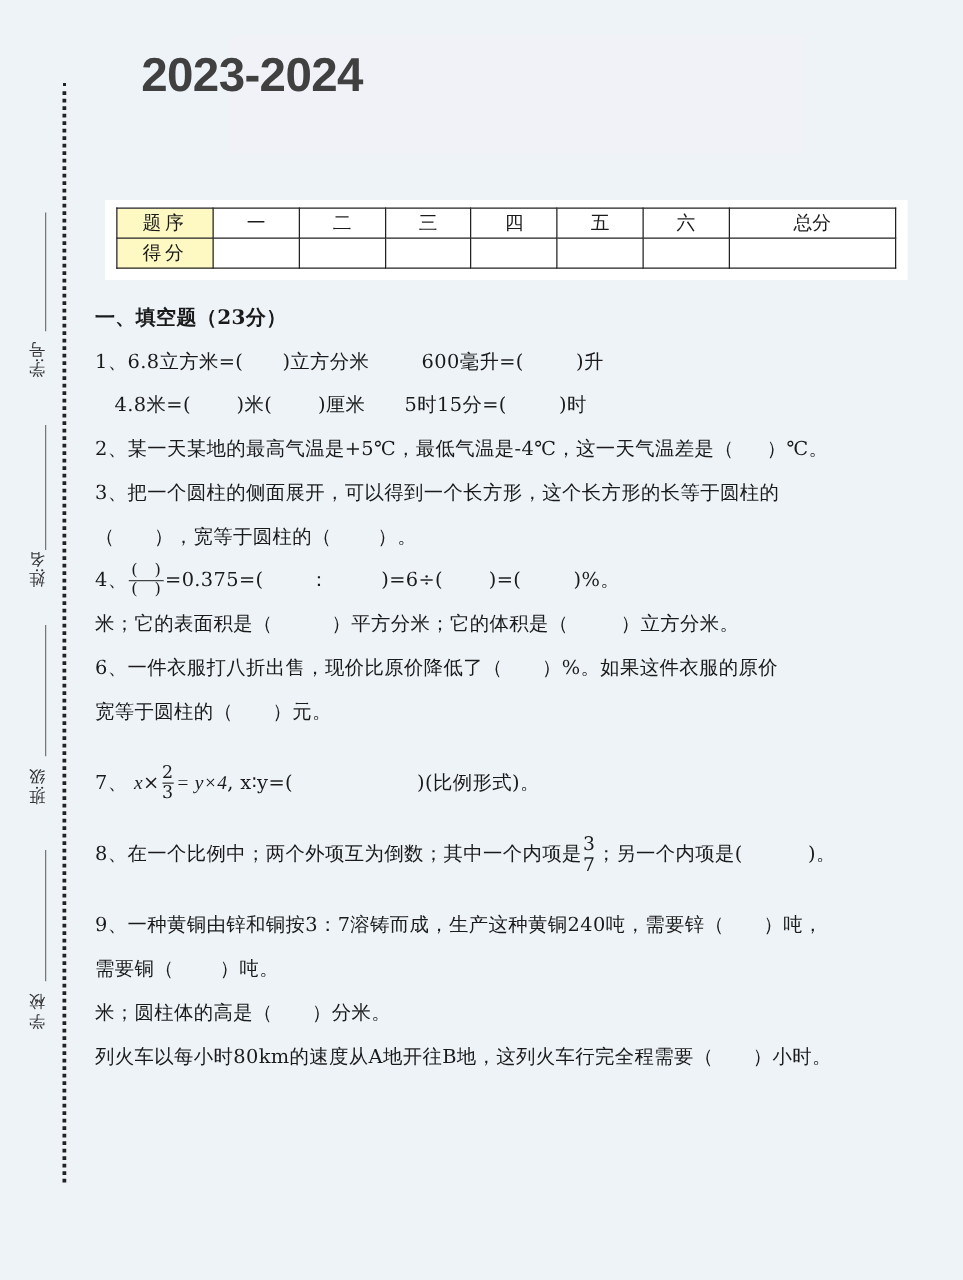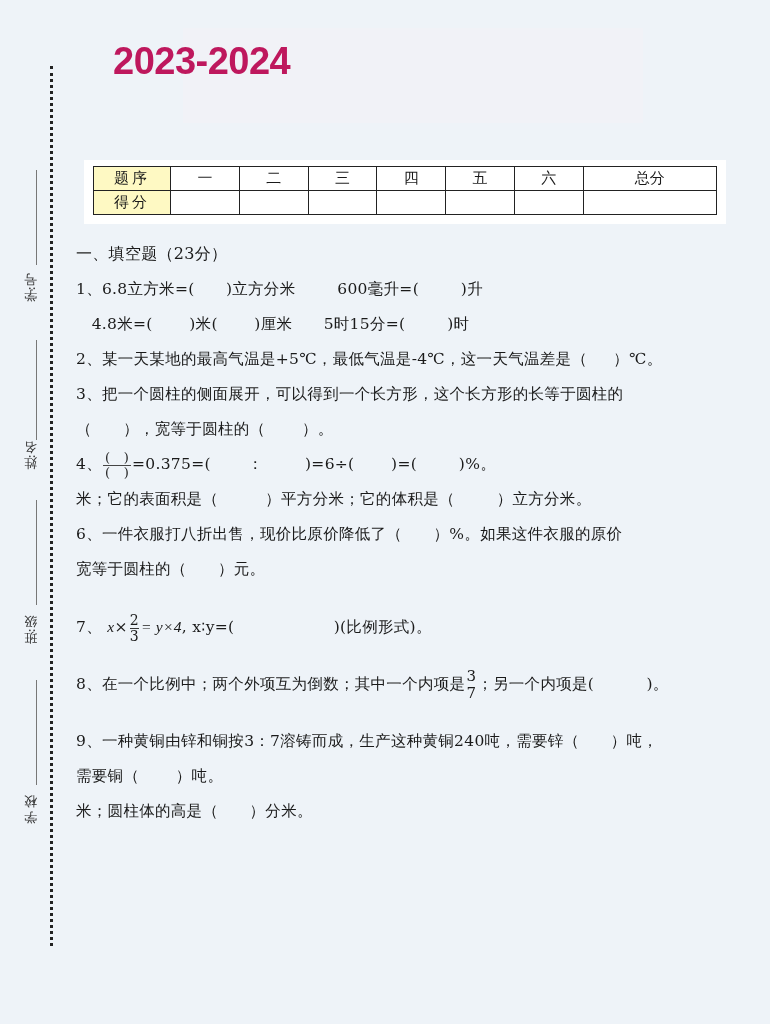--- a/index.html
+++ b/index.html
@@ -23,21 +23,21 @@
       height: 95px;
       background: #f1f2f7;
     }
     .title {
       position: absolute;
       left: 113px;
       top: 42px;
       font-family: "Liberation Sans", "DejaVu Sans", sans-serif;
       font-size: 38px;
       letter-spacing: -0.5px;
-      color: #be185d;
+      color: #404040;
       margin: 0;
       line-height: 1;
     }
     .score-card {
       position: absolute;
       left: 84px;
       top: 160px;
       width: 642px;
       height: 64px;
       background: #ffffff;
@@ -91,21 +91,21 @@
       left: 76px;
       top: 236px;
       width: 680px;
       font-size: 15.5px;
       line-height: 35px;
       letter-spacing: 0.3px;
     }
     .section-title {
       margin: 0;
       font-size: 16px;
-      font-weight: normal;
+      font-weight: bold;
       line-height: 36px;
     }
     .q {
       margin: 0;
       white-space: pre;
     }
     .frac {
       display: inline-block;
       vertical-align: middle;
       text-align: center;
@@ -206,13 +206,14 @@
   <p class="q">6、一件衣服打八折出售，现价比原价降低了（      ）%。如果这件衣服的原价</p>
   <p class="q">宽等于圆柱的（      ）元。</p>
 
   <p class="q gap-lg"><span>7、 </span><span class="math">x</span><span>×</span><span class="math-frac"><span class="num">2</span><span class="den">3</span></span><span class="math">= y×4</span><span>, x∶y=(                   )(比例形式)。</span></p>
 
   <p class="q gap-lg"><span>8、在一个比例中；两个外项互为倒数；其中一个内项是</span><span class="sup-frac"><span>3</span><span>7</span></span><span>；另一个内项是(          )。</span></p>
 
   <p class="q gap-lg">9、一种黄铜由锌和铜按3：7溶铸而成，生产这种黄铜240吨，需要锌（      ）吨，</p>
   <p class="q">需要铜（       ）吨。</p>
   <p class="q">米；圆柱体的高是（      ）分米。</p>
+  <p class="q">列火车以每小时80km的速度从A地开往B地，这列火车行完全程需要（      ）小时。</p>
 </div>
 
 </body></html>

